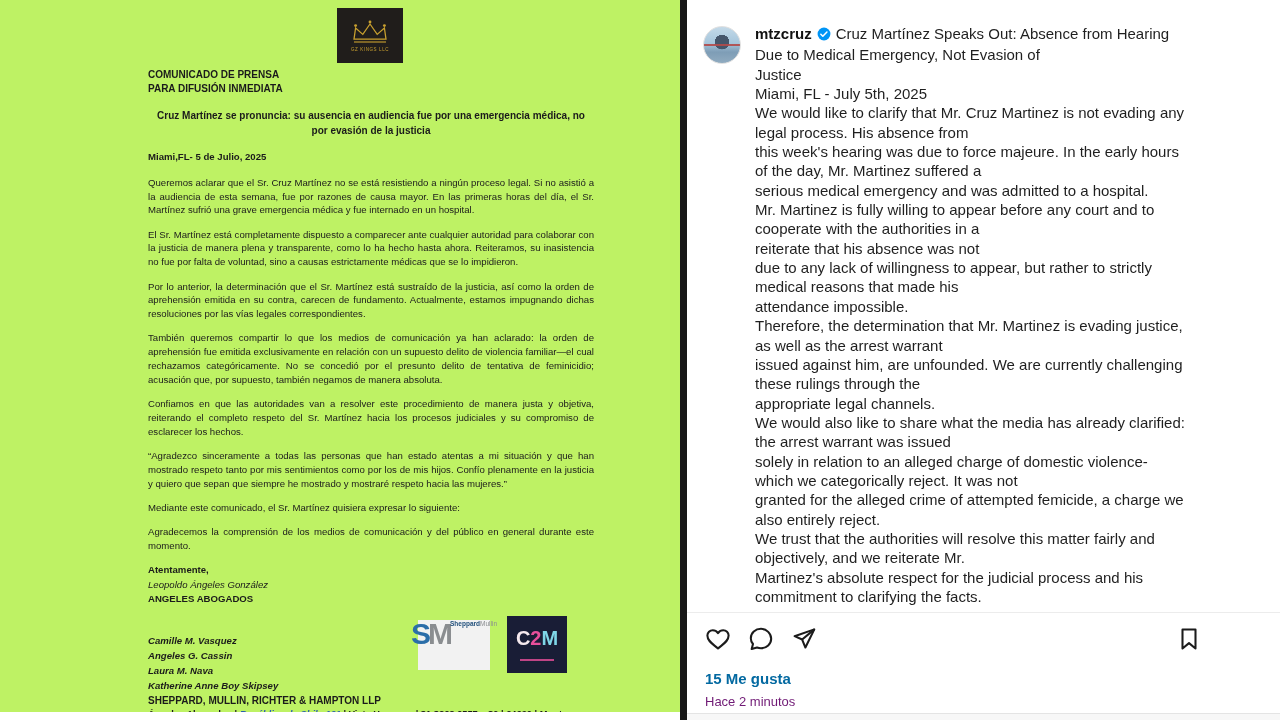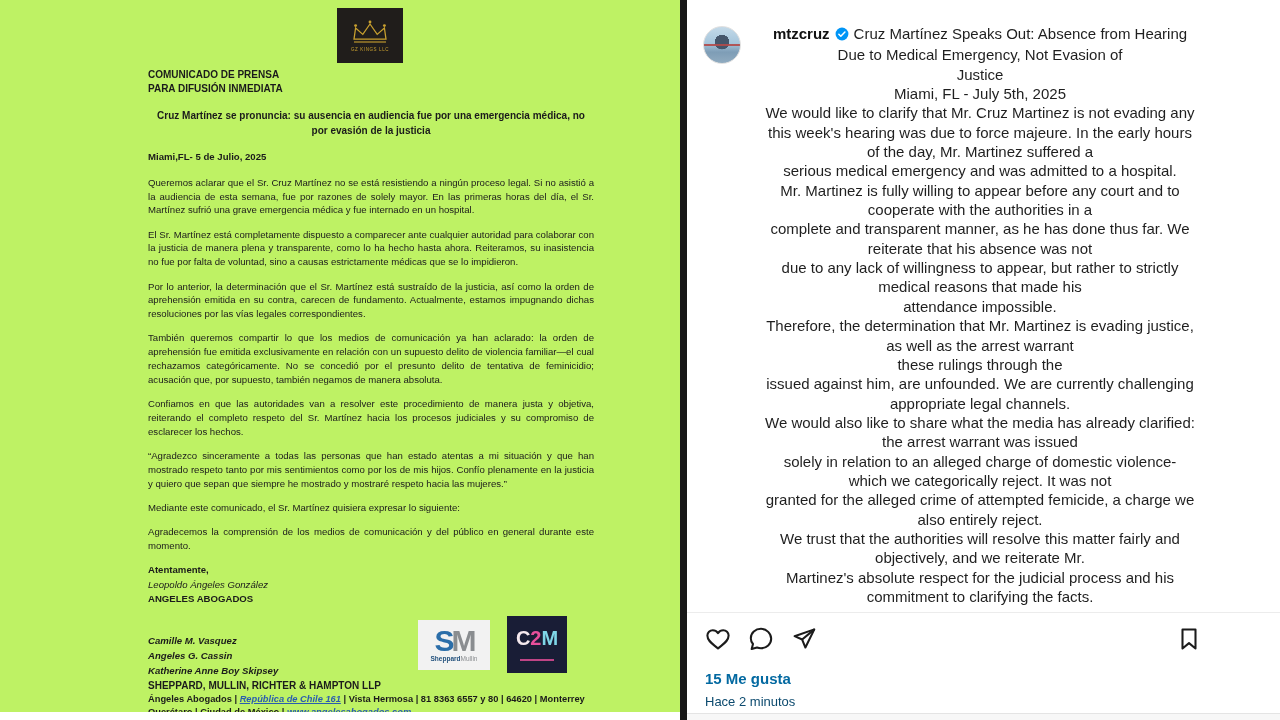--- a/index.html
+++ b/index.html
@@ -21,55 +21,55 @@
   .doc-par { text-align:justify; margin-bottom:10.5px; }
   .doc-closing div { line-height:14.5px; }
   .sig-italic { font-style:italic; }
   .sig-bold { font-weight:bold; }
   .doc-attorneys { margin-top:26px; }
   .doc-attorneys div { font-weight:bold; font-style:italic; line-height:15px; }
   .doc-firm { font-weight:bold; font-size:10px; margin-top:1px; line-height:14px; }
   .doc-address { font-weight:bold; font-size:9.3px; line-height:13px; }
   .doc-link { color:#2a5db0; text-decoration:underline; font-weight:bold;font-style:italic; }
 
-  .logo-sm { position:absolute; left:418px; top:620px; width:72px; height:50px; background:#f2f2f2; display:flex; flex-direction:column; align-items:center; justify-content:center; }
+  .logo-sm { position:absolute; left:418px; top:620px; width:72px; height:50px; background:#f2f2f2; display:flex; flex-direction:row; justify-content:center; }
   .logo-sm .sm-big { font-weight:bold; font-size:30px; line-height:28px; letter-spacing:-3px; }
   .logo-sm .sm-s { color:#2b6ea9; }
   .logo-sm .sm-m { color:#8a8d90; }
   .logo-sm .sm-sub { font-size:6.5px; line-height:8px; }
   .logo-sm .sm-sub b { color:#24527d; }
   .logo-sm .sm-sub span { color:#8a8d90; }
   .logo-c2m { position:absolute; left:507px; top:616px; width:60px; height:57px; background:#191d36; display:flex; flex-direction:column; align-items:center; justify-content:center; gap:11px; }
   .logo-c2m .c2m-big { font-weight:bold; font-size:20px; line-height:20px; }
   .c2m-c { color:#f5e9ee; } .c2m-2 { color:#e84f9b; } .c2m-m { color:#7fd6e8; }
   .c2m-bar { width:34px; height:2px; background:#e84f9b; opacity:.8; }
 
   
   .right-pane { position:absolute; left:687px; top:0; width:593px; height:720px; background:#fff; }
-  .caption-scroll { position:absolute; left:16px; right:0; top:24px; height:588px; overflow:hidden;text-align:center; }
+  .caption-scroll { position:absolute; left:16px; right:0; top:24px; height:588px; overflow:hidden; }
   .post-header { display:flex; align-items:flex-start; }
   .avatar { width:38px; height:38px; border-radius:50%; flex:0 0 38px; margin-top:2px;
             background:
               linear-gradient(180deg, rgba(0,0,0,0) 46%, rgba(178,74,74,.9) 48%, rgba(178,74,74,.9) 52%, rgba(0,0,0,0) 54%),
               radial-gradient(circle at 50% 42%, #45566b 0 26%, rgba(0,0,0,0) 27%),
               linear-gradient(180deg, #c3d9e8 0%, #a6c6dc 45%, #7e9db6 70%, #90abc0 100%);
             border:1px solid #e0e0e0; }
   .caption-block { margin-left:14px; width:450px; color:#1f1f1f; font-size:15px; line-height:19.35px; }
   .cap-username { font-weight:bold; color:#111; margin-right:5px; }
   .badge { display:inline-block; vertical-align:-2px; margin-right:5px; }
   .cap-line { min-height:19.35px; }
 
   .divider { position:absolute; left:0; right:0; top:612px; height:1px; background:#ececec; }
 
   .actions { position:absolute; left:18px; top:626px; display:flex; gap:17px; }
   .action-btn { width:26px; height:26px; cursor:pointer; background:none; border:none; padding:0; }
   .action-btn svg { display:block; }
   .bookmark-btn { position:absolute; right:78px; top:626px; width:26px; height:26px; cursor:pointer; background:none; border:none; padding:0; }
   .likes { position:absolute; left:18px; top:670px; font-size:15px; font-weight:bold; color:#0369a1; cursor:pointer; }
-  .timestamp { position:absolute; left:18px; top:694px; font-size:13px; color:#0c4a6e; }
+  .timestamp { position:absolute; left:18px; top:694px; font-size:13px; color:#701a75; }
   .bottom-strip { position:absolute; left:0; right:0; top:713px; height:7px; background:#f7f7f7; border-top:1px solid #e4e4e4; }
 </style>
 </head>
 <body>
 
 <div id="screen">
 
   <div class="photo-pane">
 
     <div class="doc-logo">
@@ -85,39 +85,40 @@
 
     <div class="doc">
       <div class="doc-h1">COMUNICADO DE PRENSA</div>
       <div class="doc-h1">PARA DIFUSIÓN INMEDIATA</div>
 
       <div class="doc-headline">Cruz Martínez se pronuncia: su ausencia en audiencia fue por una emergencia médica, no por evasión de la justicia</div>
 
       <div class="doc-date">Miami,FL- 5 de Julio, 2025</div>
 
       <div>
-          <div class="doc-par">Queremos aclarar que el Sr. Cruz Martínez no se está resistiendo a ningún proceso legal. Si no asistió a la audiencia de esta semana, fue por razones de solely mayor. En las primeras horas del día, el Sr. Martínez sufrió una grave emergencia médica y fue internado en un hospital.</div>
+          <div class="doc-par">Queremos aclarar que el Sr. Cruz Martínez no se está resistiendo a ningún proceso legal. Si no asistió a la audiencia de esta semana, fue por razones de causa mayor. En las primeras horas del día, el Sr. Martínez sufrió una grave emergencia médica y fue internado en un hospital.</div>
           <div class="doc-par">El Sr. Martínez está completamente dispuesto a comparecer ante cualquier autoridad para colaborar con la justicia de manera plena y transparente, como lo ha hecho hasta ahora. Reiteramos, su inasistencia no fue por falta de voluntad, sino a causas estrictamente médicas que se lo impidieron.</div>
           <div class="doc-par">Por lo anterior, la determinación que el Sr. Martínez está sustraído de la justicia, así como la orden de aprehensión emitida en su contra, carecen de fundamento. Actualmente, estamos impugnando dichas resoluciones por las vías legales correspondientes.</div>
           <div class="doc-par">También queremos compartir lo que los medios de comunicación ya han aclarado: la orden de aprehensión fue emitida exclusivamente en relación con un supuesto delito de violencia familiar—el cual rechazamos categóricamente. No se concedió por el presunto delito de tentativa de feminicidio; acusación que, por supuesto, también negamos de manera absoluta.</div>
           <div class="doc-par">Confiamos en que las autoridades van a resolver este procedimiento de manera justa y objetiva, reiterando el completo respeto del Sr. Martínez hacia los procesos judiciales y su compromiso de esclarecer los hechos.</div>
           <div class="doc-par">“Agradezco sinceramente a todas las personas que han estado atentas a mi situación y que han mostrado respeto tanto por mis sentimientos como por los de mis hijos. Confío plenamente en la justicia y quiero que sepan que siempre he mostrado y mostraré respeto hacia las mujeres.”</div>
           <div class="doc-par">Mediante este comunicado, el Sr. Martínez quisiera expresar lo siguiente:</div>
           <div class="doc-par">Agradecemos la comprensión de los medios de comunicación y del público en general durante este momento.</div>
         </div>
 
       <div class="doc-closing">
         <div class="sig-bold">Atentamente,</div>
         <div class="sig-italic">Leopoldo Ángeles González</div>
         <div class="sig-bold">ANGELES ABOGADOS</div>
       </div>
 
       <div class="doc-attorneys">
           <div>Camille M. Vasquez</div>
           <div>Angeles G. Cassin</div>
+          <div>Laura M. Nava</div>
           <div>Katherine Anne Boy Skipsey</div>
         </div>
 
       <div class="doc-firm">SHEPPARD, MULLIN, RICHTER &amp; HAMPTON LLP</div>
 
       <div class="doc-address">
         <span>Ángeles Abogados | </span><span class="doc-link">República de Chile 161</span><span> | Vista Hermosa | 81 8363 6557 y 80 | 64620 | Monterrey</span>
       </div>
       <div class="doc-address">
         <span>Querétaro | Ciudad de México | </span><span class="doc-link">www.angelesabogados.com</span>
@@ -147,34 +148,34 @@
             <span class="cap-username">mtzcruz</span><span class="badge"><svg width="14" height="14" viewBox="0 0 24 24">
                   <circle cx="12" cy="12" r="11" fill="#0095f6"></circle>
                   <path d="M6.6 12.4l3.4 3.4 7-7.2" fill="none" stroke="#fff" stroke-width="2.6" stroke-linecap="round" stroke-linejoin="round"></path>
                 </svg></span><span>Cruz Martínez Speaks Out: Absence from Hearing</span>
           </div>
           <div>
               <div class="cap-line">Due to Medical Emergency, Not Evasion of</div>
               <div class="cap-line">Justice</div>
               <div class="cap-line">Miami, FL - July 5th, 2025</div>
               <div class="cap-line">We would like to clarify that Mr. Cruz Martinez is not evading any</div>
+              <div class="cap-line">legal process. His absence from</div>
               <div class="cap-line">this week's hearing was due to force majeure. In the early hours</div>
               <div class="cap-line">of the day, Mr. Martinez suffered a</div>
               <div class="cap-line">serious medical emergency and was admitted to a hospital.</div>
               <div class="cap-line">Mr. Martinez is fully willing to appear before any court and to</div>
               <div class="cap-line">cooperate with the authorities in a</div>
-              <div class="cap-line">complete and transparent manner, as he has done thus far. We</div>
               <div class="cap-line">reiterate that his absence was not</div>
               <div class="cap-line">due to any lack of willingness to appear, but rather to strictly</div>
               <div class="cap-line">medical reasons that made his</div>
               <div class="cap-line">attendance impossible.</div>
               <div class="cap-line">Therefore, the determination that Mr. Martinez is evading justice,</div>
               <div class="cap-line">as well as the arrest warrant</div>
+              <div class="cap-line">issued against him, are unfounded. We are currently challenging</div>
               <div class="cap-line">these rulings through the</div>
-              <div class="cap-line">issued against him, are unfounded. We are currently challenging</div>
               <div class="cap-line">appropriate legal channels.</div>
               <div class="cap-line">We would also like to share what the media has already clarified:</div>
               <div class="cap-line">the arrest warrant was issued</div>
               <div class="cap-line">solely in relation to an alleged charge of domestic violence-</div>
               <div class="cap-line">which we categorically reject. It was not</div>
               <div class="cap-line">granted for the alleged crime of attempted femicide, a charge we</div>
               <div class="cap-line">also entirely reject.</div>
               <div class="cap-line">We trust that the authorities will resolve this matter fairly and</div>
               <div class="cap-line">objectively, and we reiterate Mr.</div>
               <div class="cap-line">Martinez's absolute respect for the judicial process and his</div>

